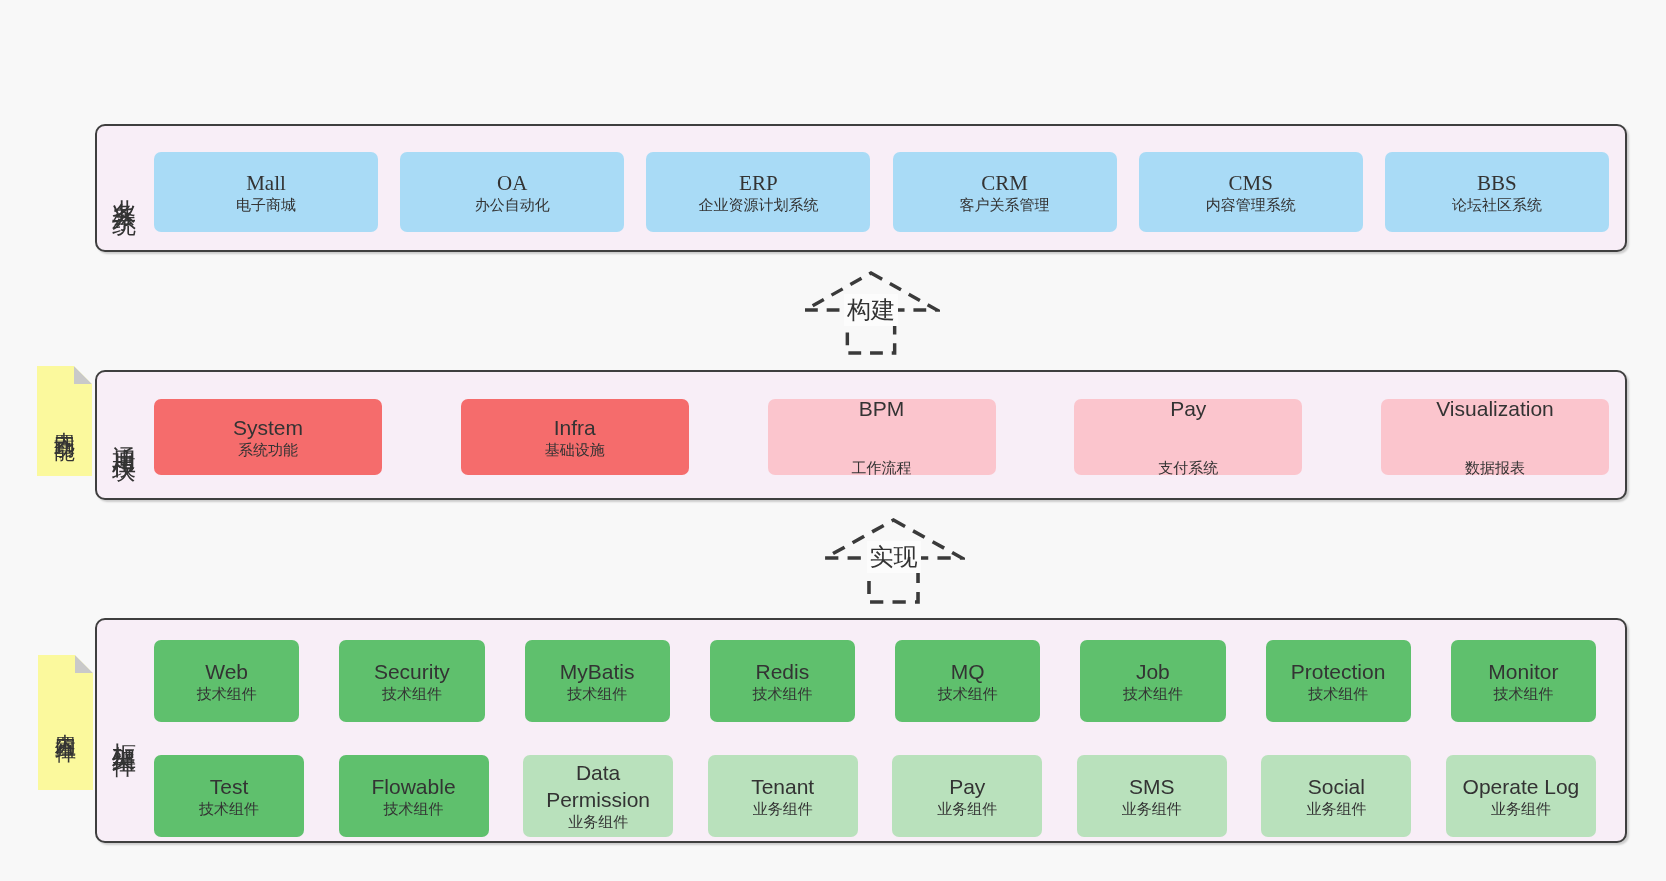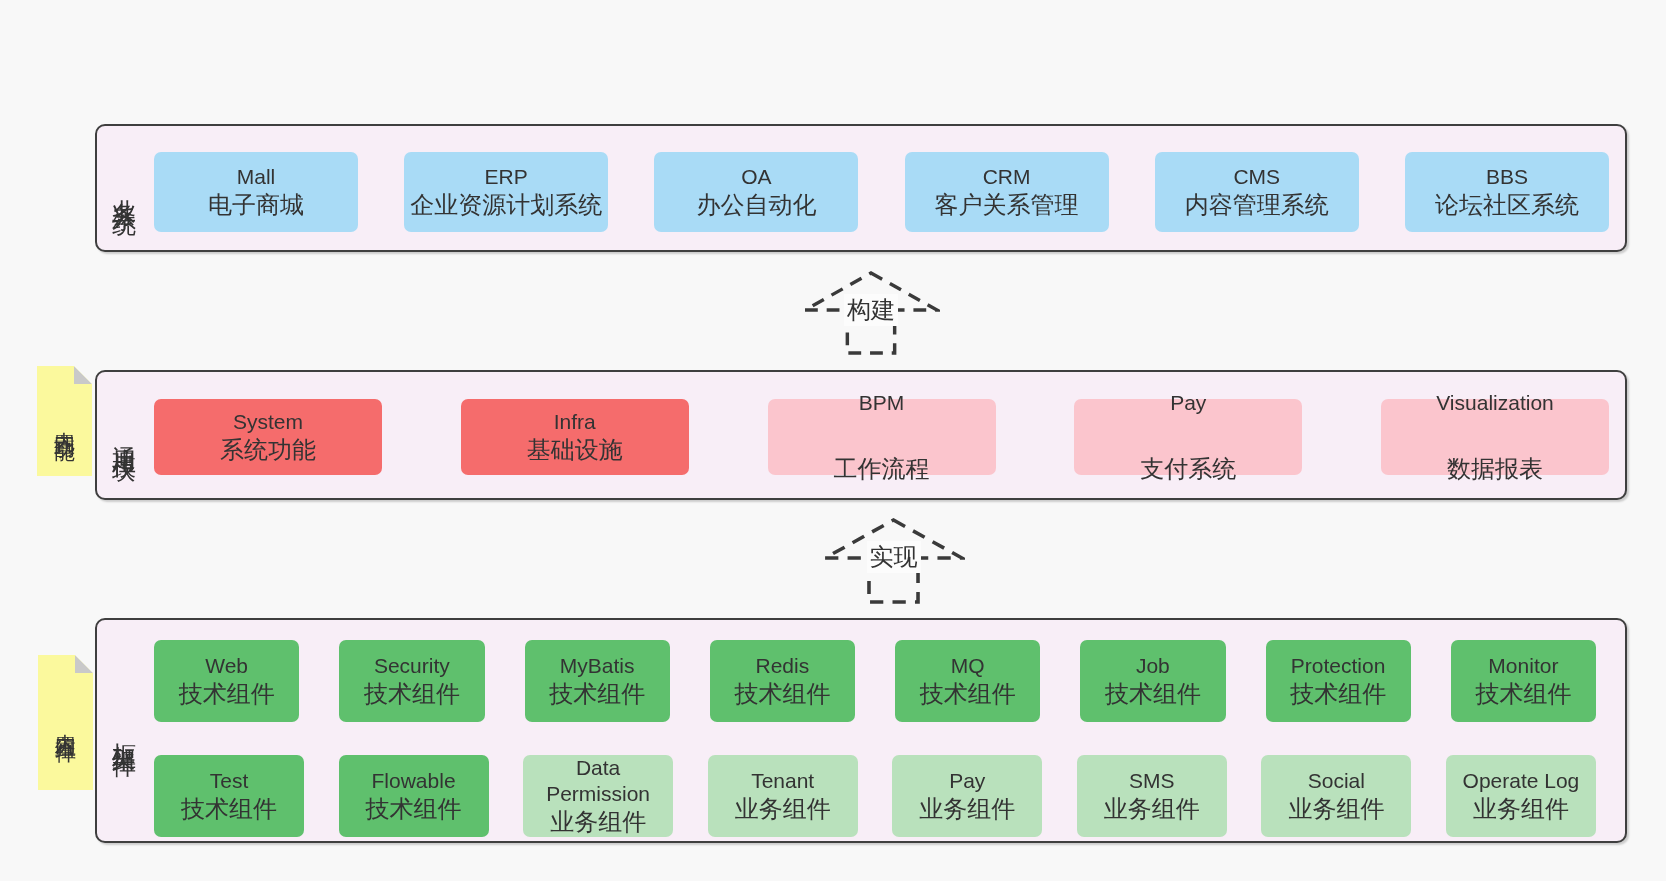--- a/index.html
+++ b/index.html
@@ -27,25 +27,25 @@
   .band1 .boxes{top:26px;}
   .band2 .boxes{top:27px;}
   .band3 .boxes{right:29px;}
   .band3 .row1{top:20px;gap:40px;}
   .band3 .row2{top:135px;}
   .box{
     border-radius:7px;box-sizing:border-box;padding:2px 4px;
     display:flex;flex-direction:column;align-items:center;justify-content:center;
     text-align:center;line-height:1.25;
   }
-  .band1 .box{width:204px;height:80px;}
+  .band1 .box{width:224px;height:80px;font-family:Liberation Serif, serif;}
   .band2 .box{width:228px;height:76px;}
   .band3 .box{width:150px;height:82px;}
   .box .en{font-size:21px;}
-  .box .zh{font-size:24px;}
+  .box .zh{font-size:15px;}
   .blue{background:#a9dbf6;}
   .red{background:#f56c6c;}
   .pink{background:#fbc5cd;gap:37px;}
   .green{background:#5fc06d;}
   .lightgreen{background:#b9e1bc;}
   .note{
     position:absolute;width:55px;background:#fbf99d;
     clip-path:polygon(0 0, calc(100% - 18px) 0, 100% 18px, 100% 100%, 0 100%);
     filter:drop-shadow(2px 2px 1px rgba(0,0,0,0.15));
   }
@@ -75,26 +75,26 @@
 <div class="page">
 
   <section class="band band1">
     <div class="band-label">业务系统</div>
     <div class="boxes">
       <div class="box blue">
         <span class="en">Mall</span>
         <span class="zh">电子商城</span>
       </div>
       <div class="box blue">
+        <span class="en">OA</span>
+        <span class="zh">办公自动化</span>
+      </div>
+      <div class="box blue">
         <span class="en">ERP</span>
         <span class="zh">企业资源计划系统</span>
-      </div>
-      <div class="box blue">
-        <span class="en">OA</span>
-        <span class="zh">办公自动化</span>
       </div>
       <div class="box blue">
         <span class="en">CRM</span>
         <span class="zh">客户关系管理</span>
       </div>
       <div class="box blue">
         <span class="en">CMS</span>
         <span class="zh">内容管理系统</span>
       </div>
       <div class="box blue">

